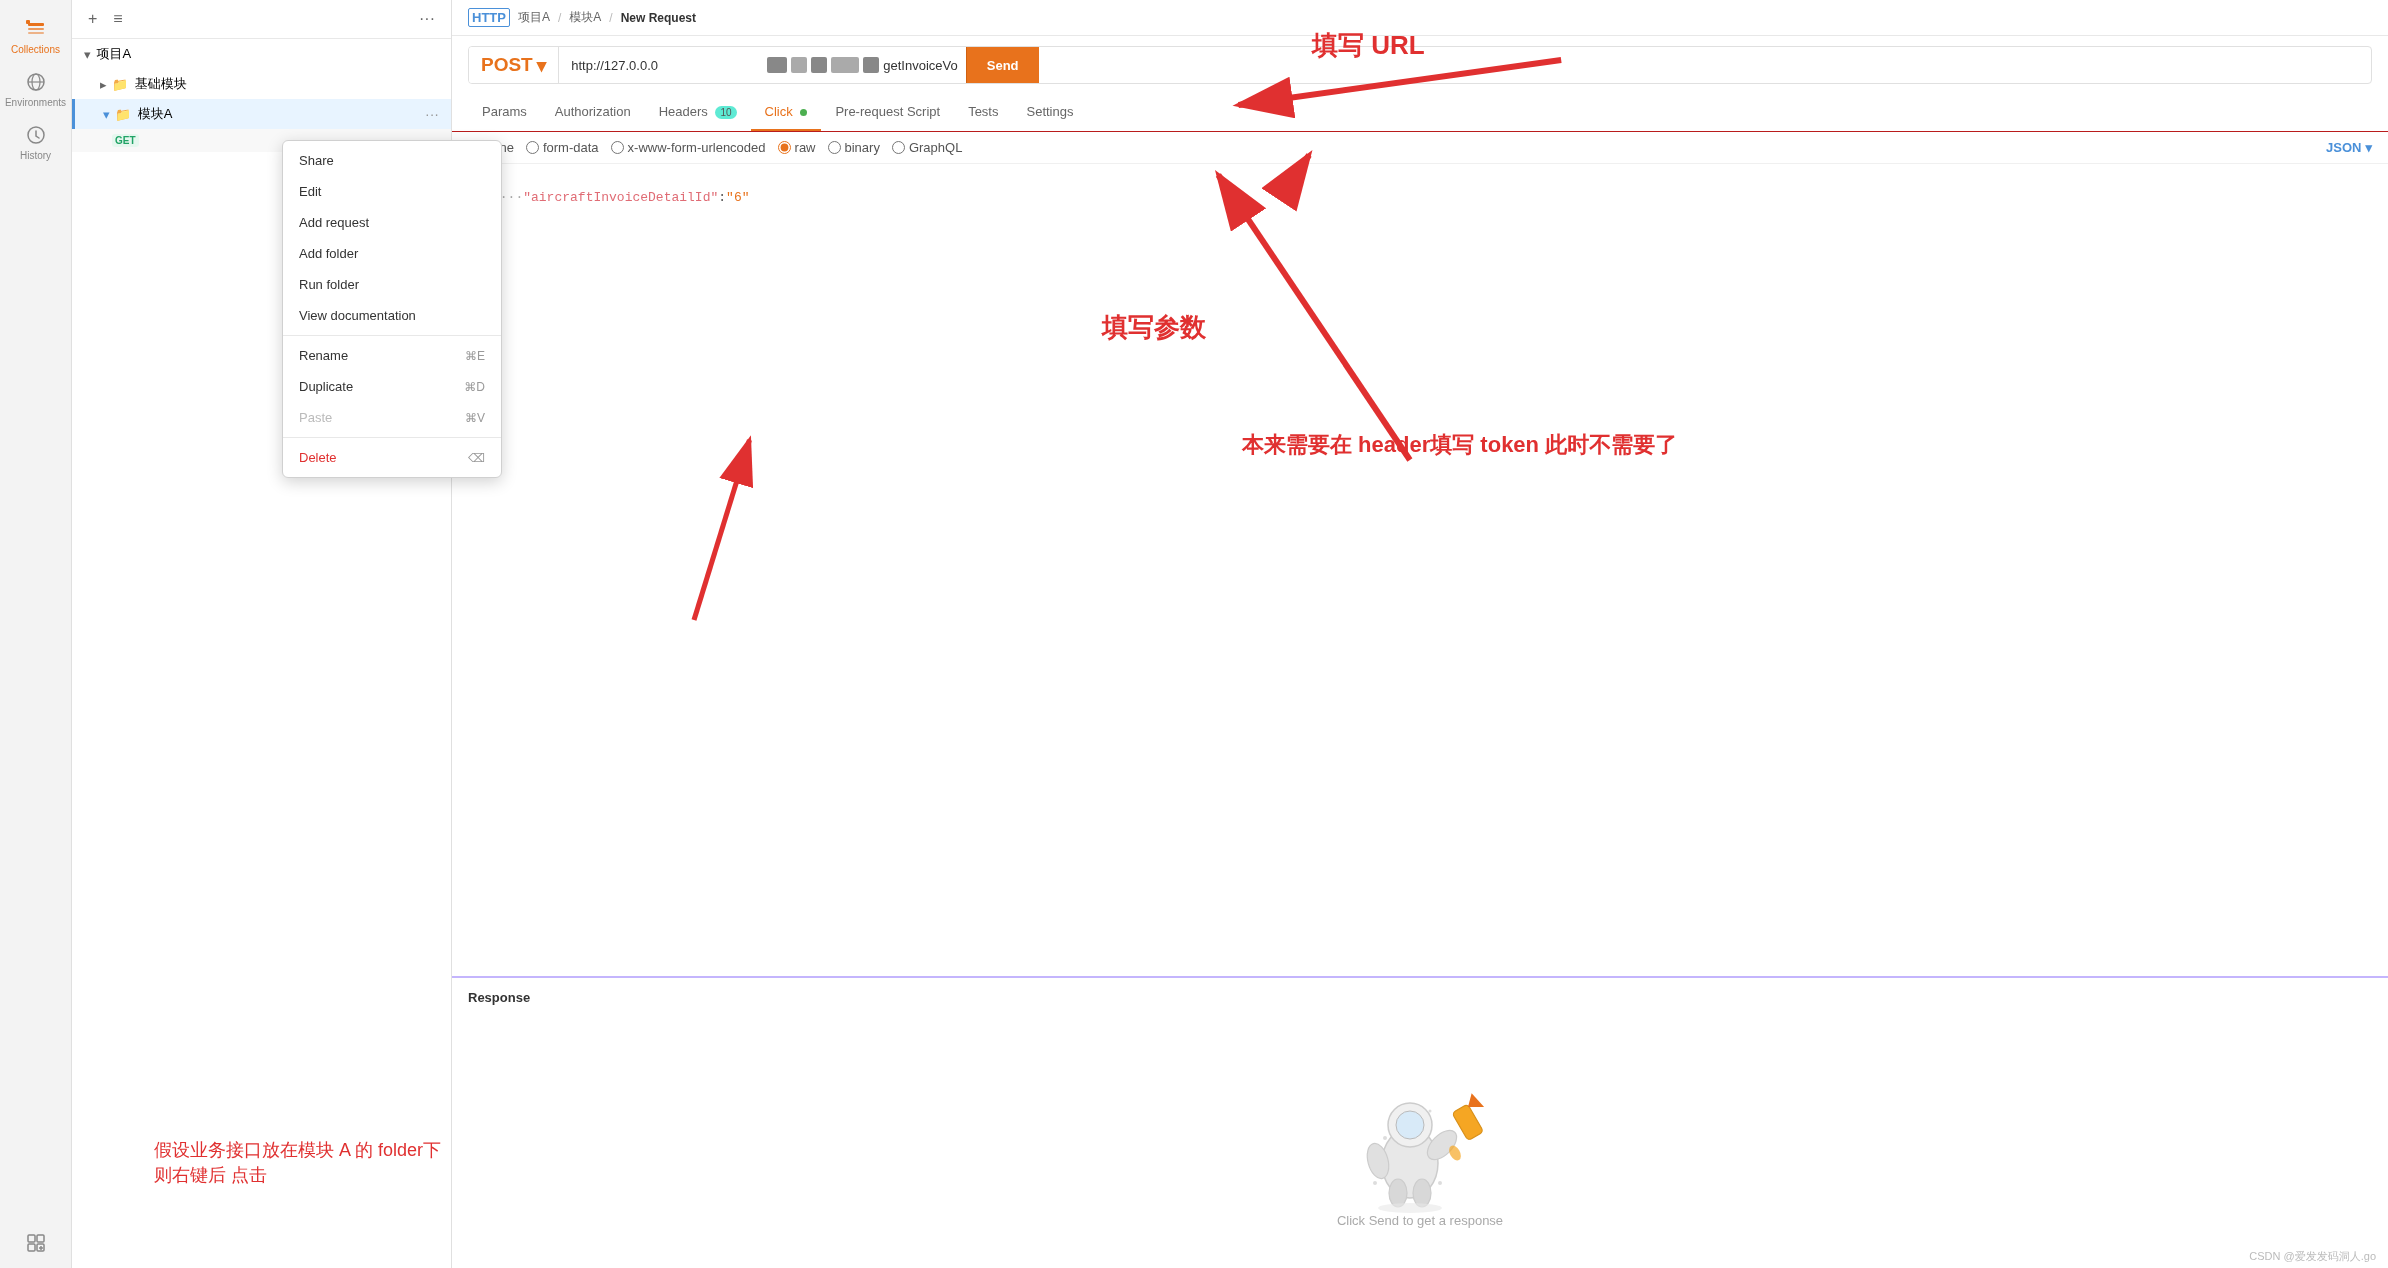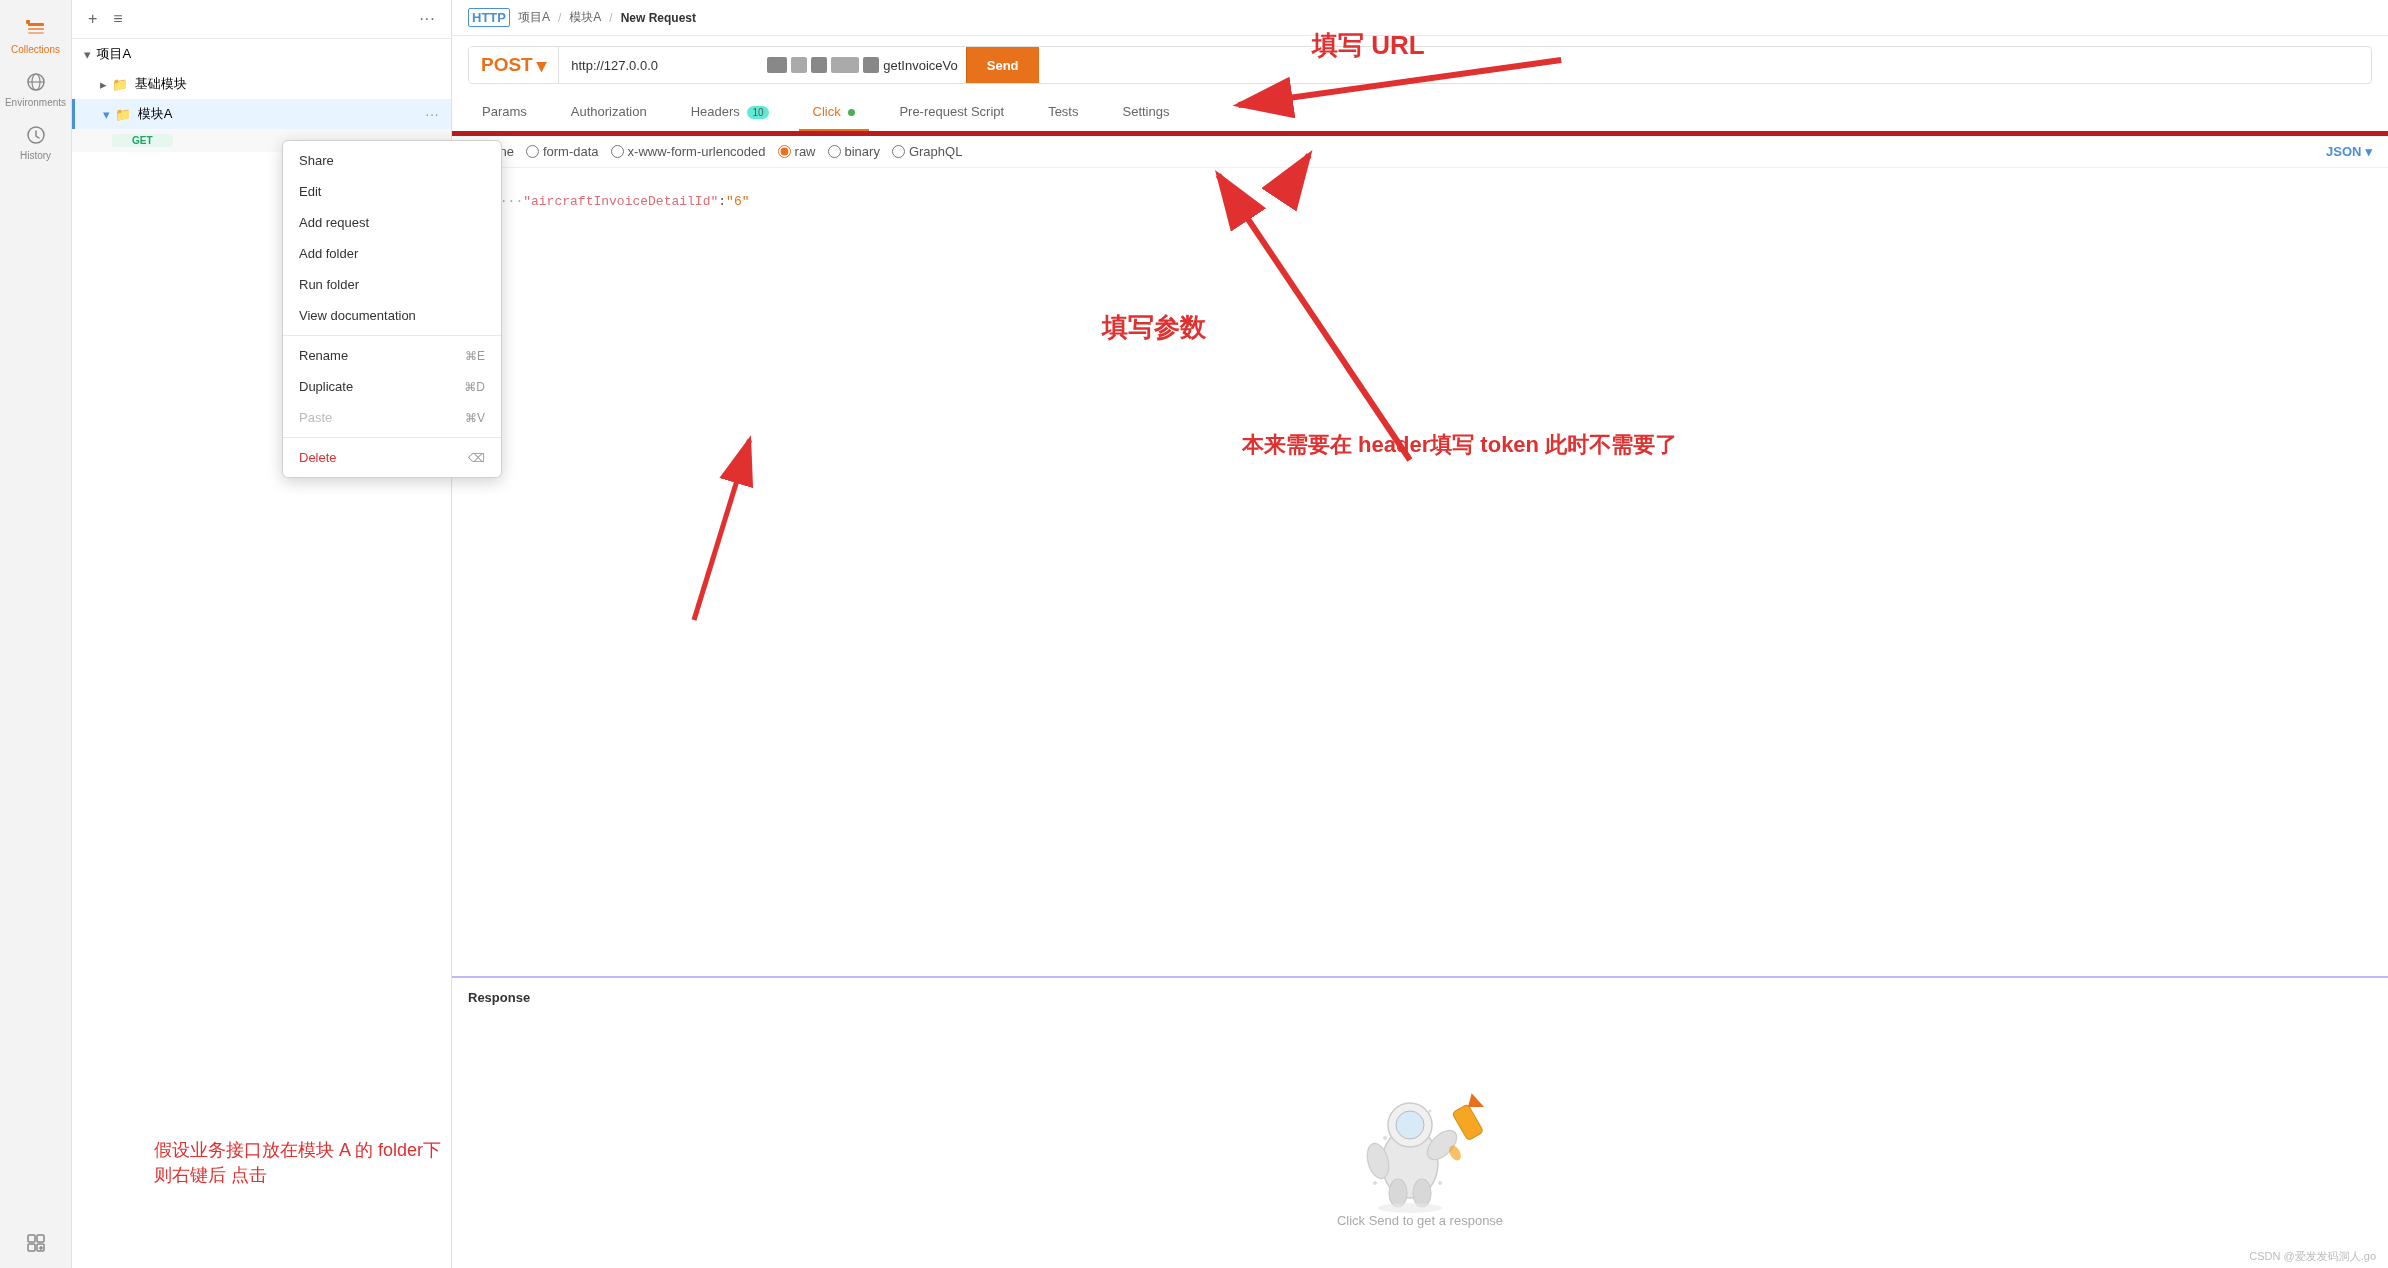--- a/index.html
+++ b/index.html
@@ -77,21 +77,21 @@
       display: flex;
       align-items: center;
       padding: 5px 12px 5px 40px;
       cursor: pointer;
       gap: 8px;
       background: #f8f8f8;
     }
     .method-badge {
       font-size: 10px;
       font-weight: bold;
-      padding: 1px 20px;
+      padding: 1px 3px;
       border-radius: 3px;
       color: #21a366;
       background: #e6f7ef;
     }
 
     
     .context-menu {
       position: absolute;
       left: 210px;
       top: 140px;
@@ -197,23 +197,23 @@
       font-size: 13px;
       font-weight: 600;
       cursor: pointer;
       border-left: 1px solid #d06010;
     }
 
     
     .tabs-bar {
       display: flex;
       align-items: center;
-      border-bottom: 5px solid #b91c1c;
+      border-bottom: 1px solid #b91c1c;
       padding: 0 16px;
-      gap: 16px;
+      gap: 0;
     }
     .tab {
       padding: 10px 14px;
       cursor: pointer;
       font-size: 13px;
       color: #666;
       border-bottom: 2px solid transparent;
       white-space: nowrap;
     }
     .tab.active {

